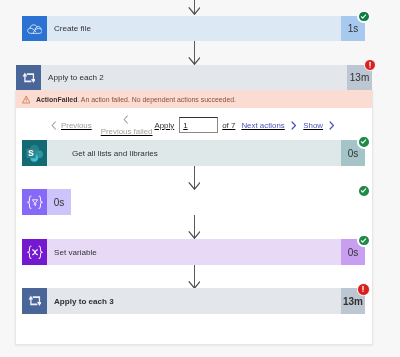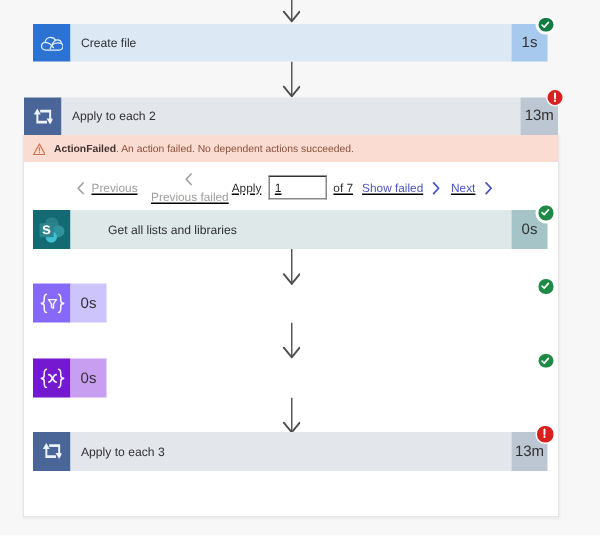--- a/index.html
+++ b/index.html
@@ -111,27 +111,27 @@
     <span class="dis" style="margin-left:7.5px;flex-direction:column;">
       <svg width="5.5" height="9" viewBox="0 0 7 11">
           <path d="M5.6 1 L1.4 5.5 L5.6 10" fill="none" stroke="#a19f9d" stroke-width="1.35" stroke-linecap="round" stroke-linejoin="round"></path>
         </svg>
       <span style="margin-left:1.5px;">Previous failed</span>
     </span>
     <span class="lbl" style="margin-left:2px;">Apply</span>
     <span class="numbox" style="margin-left:5px;width:39px;height:16px;border:1px solid #8a8886;border-top-color:#323130;background:#fff;display:flex;align-items:center;padding-left:3px;box-sizing:border-box;">1</span>
     <span class="lbl" style="margin-left:4px;">of 7</span>
     <span class="lnk" style="margin-left:6px;">
-      <span>Show failed</span>
+      <span>Next actions</span>
       <svg width="5.5" height="9" viewBox="0 0 7 11" style="margin-left:3px;">
           <path d="M1.4 1 L5.6 5.5 L1.4 10" fill="none" stroke="#4b53bc" stroke-width="1.55" stroke-linecap="round" stroke-linejoin="round"></path>
         </svg>
     </span>
     <span class="lnk" style="margin-left:7px;">
-      <span>Next</span>
+      <span>Show</span>
       <svg width="5.5" height="9" viewBox="0 0 7 11" style="margin-left:3px;">
           <path d="M1.4 1 L5.6 5.5 L1.4 10" fill="none" stroke="#4b53bc" stroke-width="1.55" stroke-linecap="round" stroke-linejoin="round"></path>
         </svg>
     </span>
   </div>
 
   <div class="card" style="left:22px;top:140px;width:343px;height:26px;">
     <div class="icon" style="width:25px;background:#136a72;">
       <svg width="19" height="19" viewBox="0 0 22 22">
           <circle cx="11.0" cy="6.2" r="5.3" fill="#2a8089"></circle>
@@ -186,36 +186,37 @@
     <div class="icon" style="width:25px;background:#7519d0;">
       <svg width="18" height="14.5" viewBox="0 0 20 17">
           <g fill="none" stroke="#f7f2ff" stroke-width="1.2" stroke-linecap="round" stroke-linejoin="round">
             <path d="M5.3 1.3 C3.4 1.3 3.5 4.6 3.5 6.5 C3.5 7.7 2.5 8.3 1.3 8.5 C2.5 8.7 3.5 9.3 3.5 10.5 C3.5 12.4 3.4 15.7 5.3 15.7"></path>
             <path d="M14.7 1.3 C16.6 1.3 16.5 4.6 16.5 6.5 C16.5 7.7 17.5 8.3 18.7 8.5 C17.5 8.7 16.5 9.3 16.5 10.5 C16.5 12.4 16.6 15.7 14.7 15.7"></path>
             <path d="M7.2 5.6 C8.6 5.6 9.2 7.1 10.0 8.5 C10.8 9.9 11.4 11.4 12.8 11.4" stroke-width="1.45"></path>
             <path d="M12.8 5.6 C11.4 5.6 10.8 7.1 10.0 8.5 C9.2 9.9 8.6 11.4 7.2 11.4" stroke-width="1.45"></path>
           </g>
         </svg>
     </div>
+    <div class="title" style="background:#e8daf7;padding-left:7px;">Set variable</div>
     <div class="dur" style="width:24px;background:#c89ef0;">0s</div>
   </div>
   <div class="badge" style="left:357px;top:233.5px;width:13.5px;height:13.5px;background:#1e8a46;border:2px solid #ffffff;">
     <svg width="7" height="7" viewBox="0 0 12 12">
         <path d="M2.4 6.4 L4.8 8.7 L9.6 3.3" fill="none" stroke="#ffffff" stroke-width="1.9" stroke-linecap="round" stroke-linejoin="round"></path>
       </svg>
   </div>
 
   <div class="arrow" style="left:188px;top:265px;height:24px;width:12px;">
       <svg width="12" height="24" viewBox="0 0 12 24">
         <path d="M6.5 0 L6.5 23.4" stroke="#5a5a5a" stroke-width="1" fill="none"></path>
         <path d="M1.2 16.8 L6.5 23.2 L11.8 16.8" stroke="#4d4d4d" stroke-width="1.3" fill="none" stroke-linecap="round" stroke-linejoin="miter"></path>
       </svg>
     </div>
 
-  <div class="card" style="left:22px;top:288px;width:343px;height:26px;">
+  <div class="card" style="left:22px;top:288px;width:343px;height:26px;font-weight:bold;">
     <div class="icon" style="width:25px;background:#4a6598;">
       <svg width="13.8" height="11.4" viewBox="-1 -2 38 32">
           <g fill="#eef1f6">
             <path d="M12.0 1.5 H32.6 V20.3 H28.9 V6.5 H12.0 Z"></path>
             <path d="M24.9 27.1 H4.9 V8.3 H8.6 V22.1 H24.9 Z"></path>
             <path d="M6.6 -0.9 L13.1 10.3 H0.1 Z"></path>
             <path d="M30.6 28.9 L24.0 17.7 H37.1 Z"></path>
           </g>
         </svg>
     </div>

